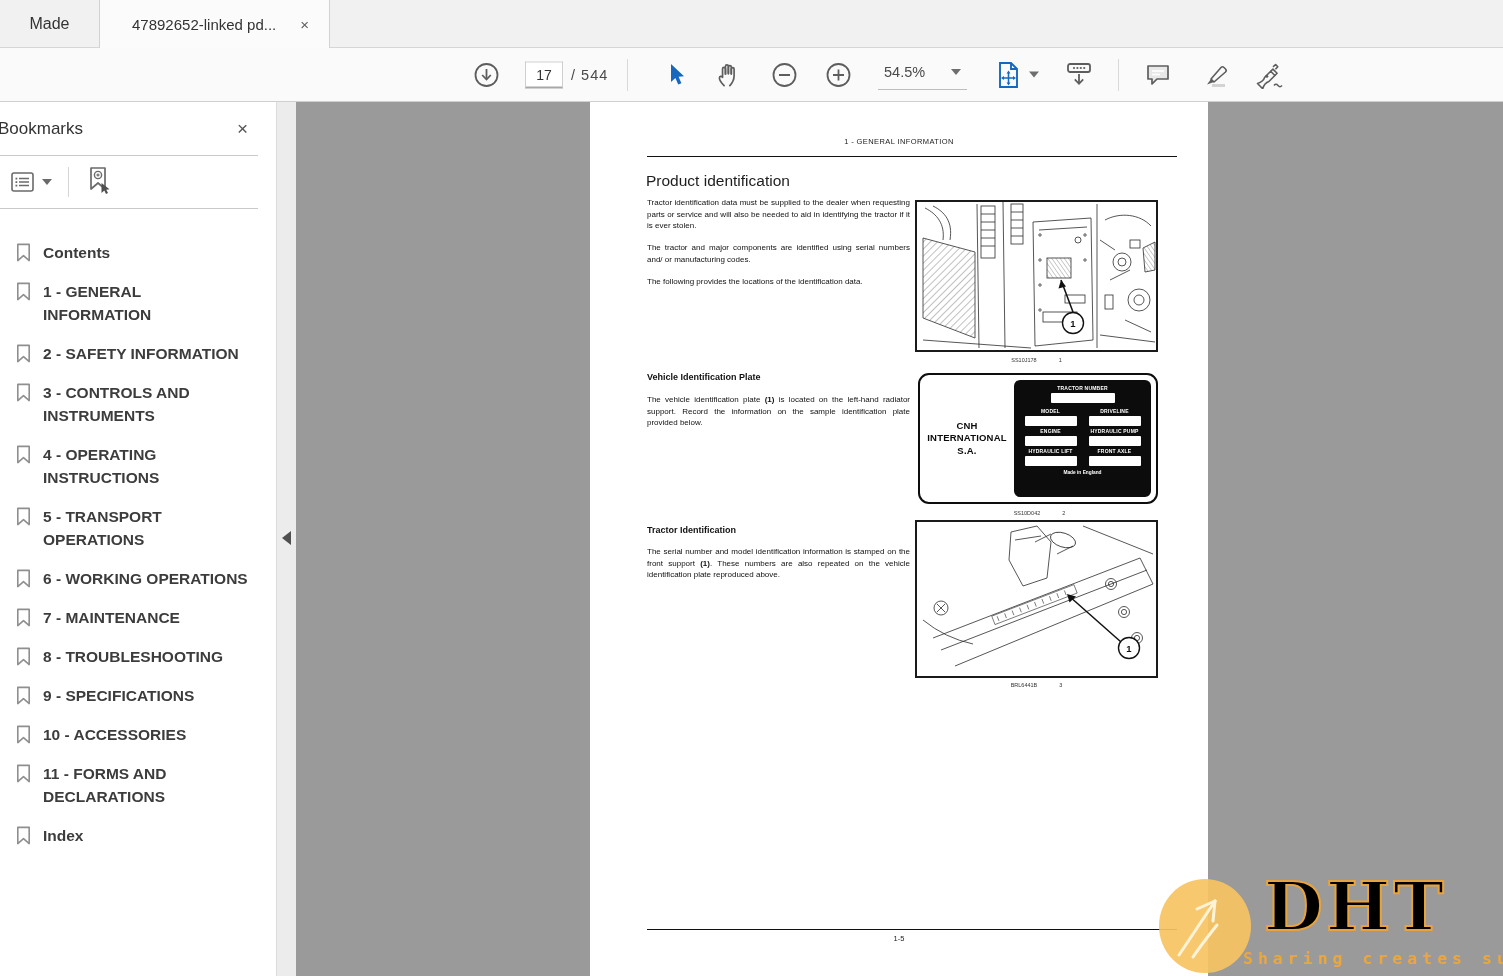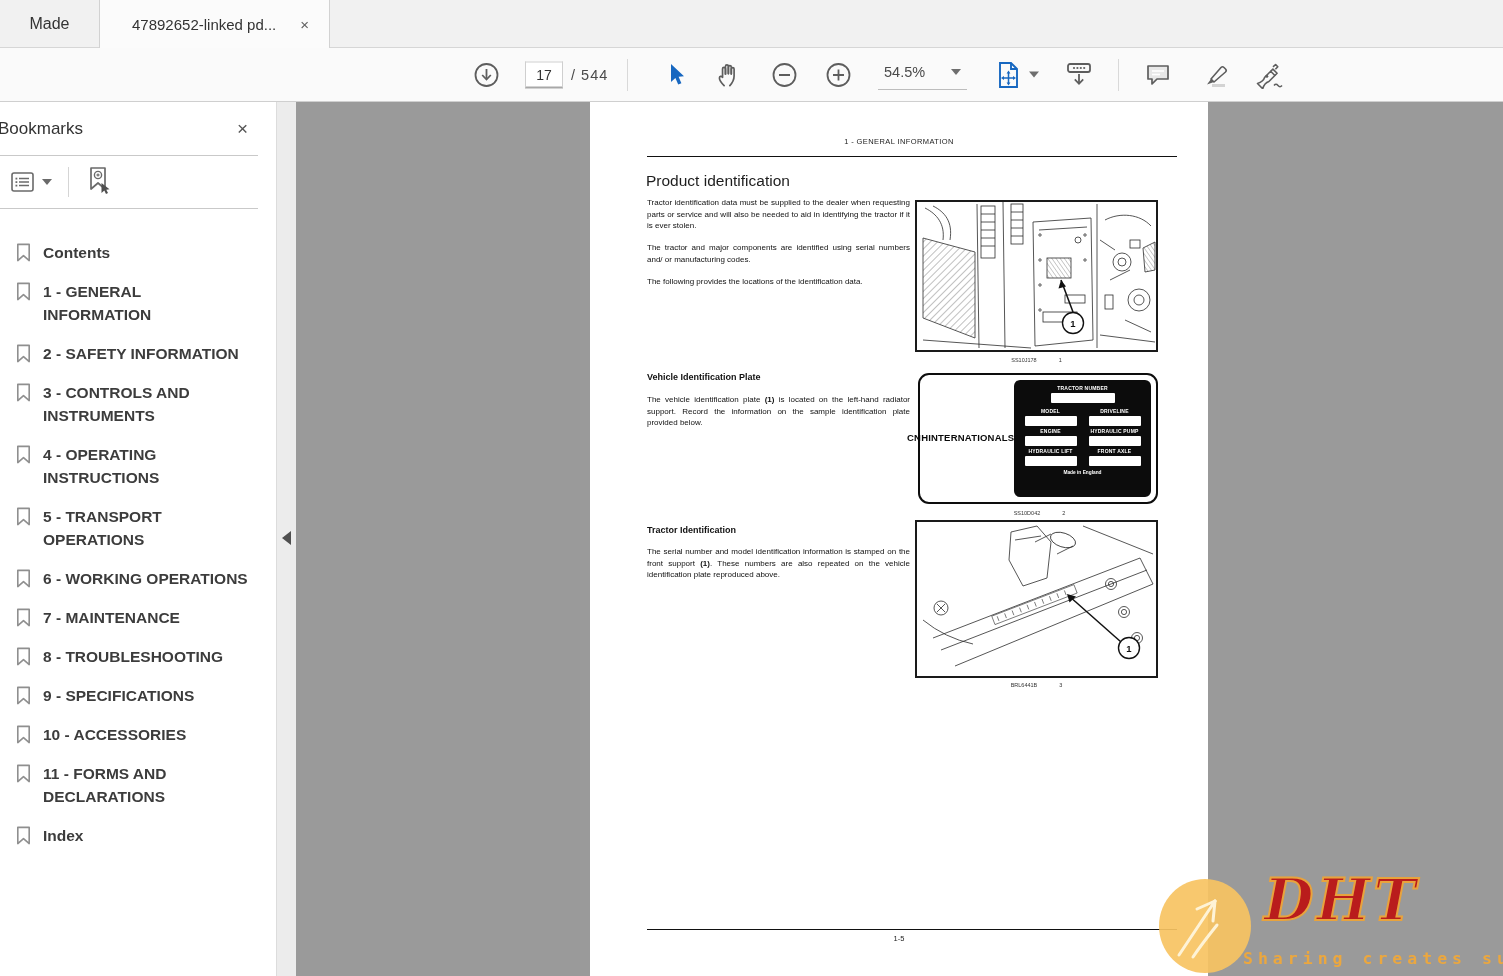--- a/index.html
+++ b/index.html
@@ -63,39 +63,39 @@
   .col-text p { margin-bottom:10.5px; }
   .sec-head { left:57px; font-size:9px; font-weight:bold; color:#111; }
   .fig { background:#fff; }
   .fig-cap { font-size:5.5px; color:#333; display:flex; justify-content:center; gap:22px; width:243px; }
   .pg-footrule { left:57px; width:530px; top:827px; border-top:1.2px solid #111; }
   .pg-footer { left:0; width:100%; top:832px; text-align:center; font-size:7.5px; color:#222; }
 
   
   .plate { position:absolute; left:328px; top:271px; width:240px; height:131px; border:2.2px solid #0d0d0d;
            border-radius:11px; background:#fff; display:flex; }
-  .plate-brand { width:94px; display:flex; flex-direction:row; align-items:center; justify-content:center;
+  .plate-brand { width:94px; display:flex; flex-direction:column; align-items:center; justify-content:center;
                  font-size:9.5px; font-weight:bold; color:#0a0a0a; line-height:12.5px; letter-spacing:0.2px; }
   .plate-panel { flex:1; margin:5px 5px 5px 0; background:#0c0c0c; border-radius:6px; color:#fff;
                  display:flex; flex-direction:column; align-items:center; padding-top:5px;
                  font-weight:bold; }
   .plate-lbl { font-size:5px; letter-spacing:0.2px; }
   .plate-box { background:#fff; border-radius:1px; }
   .pb-wide { width:64px; height:10px; margin:2px 0 3px 0; }
   .plate-grid { display:flex; gap:12px; margin-top:2px; }
   .plate-cell { display:flex; flex-direction:column; align-items:center; }
   .pb-cell { width:52px; height:10px; margin-top:2px; }
   .plate-made { font-size:4.8px; margin-top:4px; font-weight:bold; }
 
   
   .wm-circle { position:absolute; left:1159px; top:879px; width:92px; height:94px; border-radius:50%;
                background:rgba(247,195,98,0.92); z-index:30; }
   .wm-title { position:absolute; left:1264px; top:866px; z-index:30;
-              font-family:"DejaVu Serif", serif; font-style:italic; font-weight:bold;
-              font-size:57px; letter-spacing:3px; color:#b91c1c;
+              font-family:"DejaVu Serif", serif; font-weight:bold;
+              font-size:68px; letter-spacing:3px; color:#000000;
               -webkit-text-stroke:2px #e8a33d; text-shadow:0 0 1px #e8a33d; }
   .wm-sub { position:absolute; left:1243px; top:949px; z-index:30; white-space:nowrap;
             font-family:"DejaVu Sans Mono", monospace; font-size:16.5px; font-weight:bold;
             letter-spacing:5px; color:#eba73f; }
 </style>
 </head>
 <body>
 
 <div class="tabbar">
   <div class="tab-tools">

